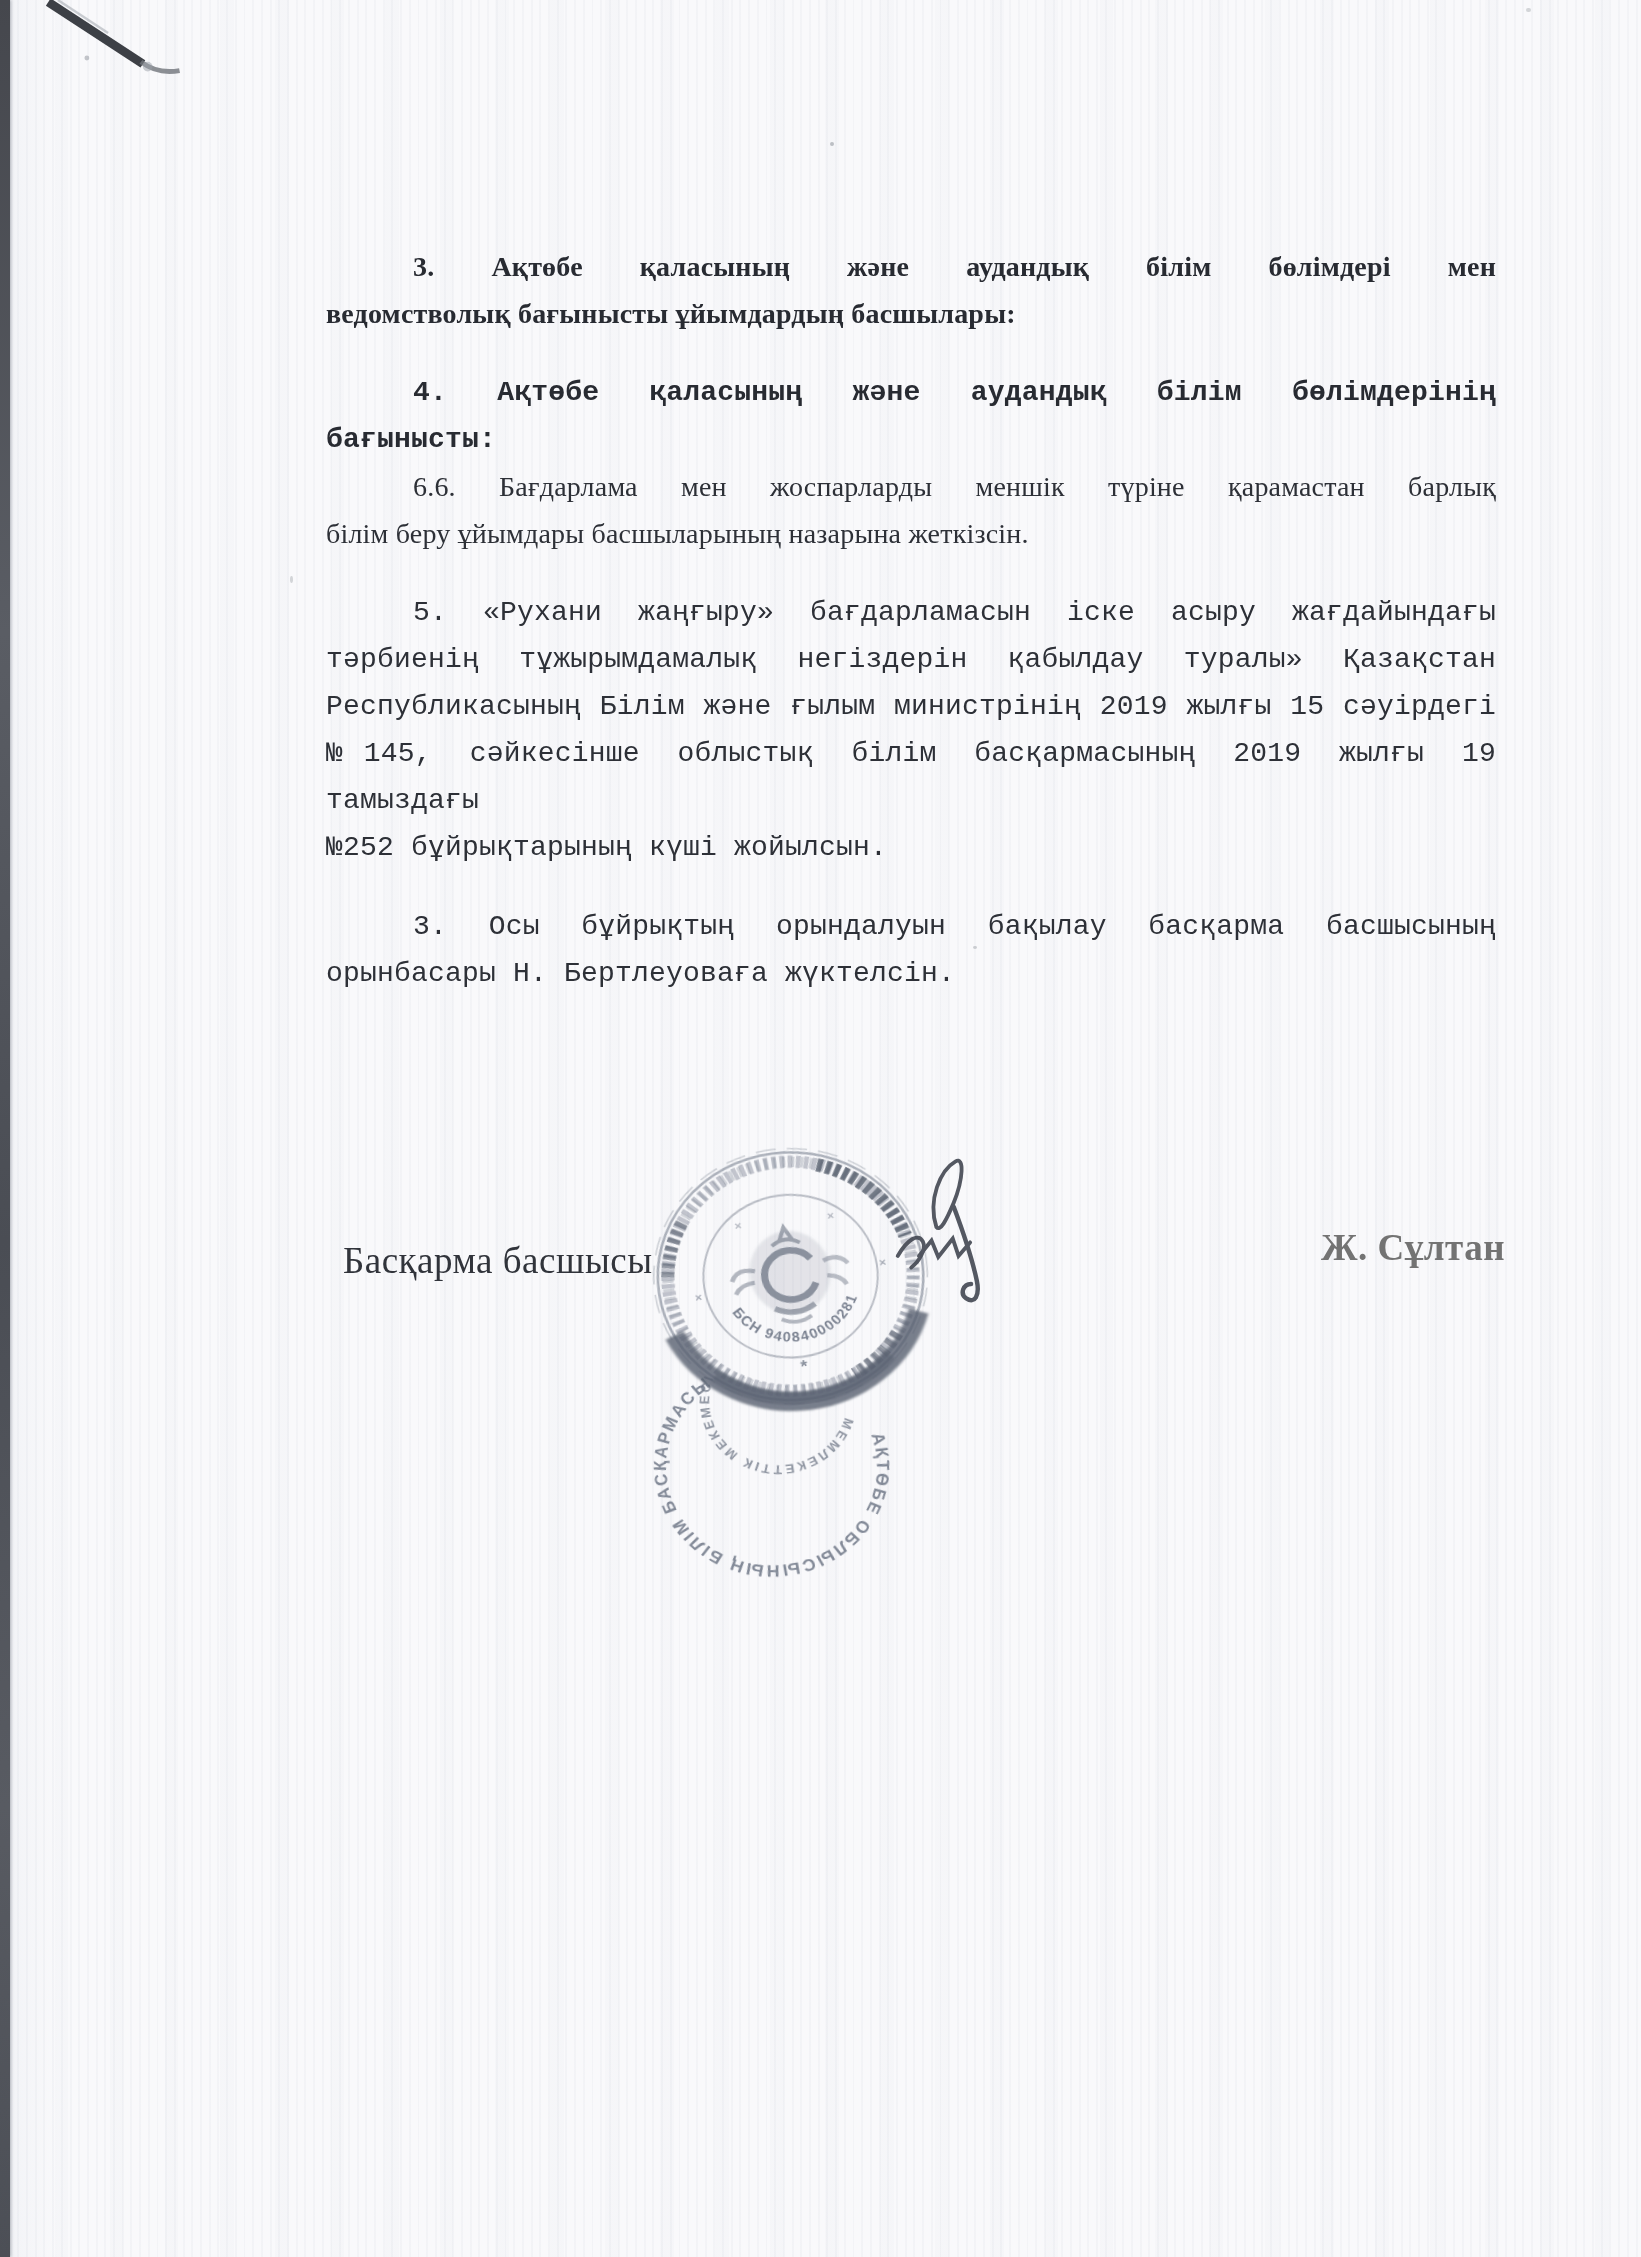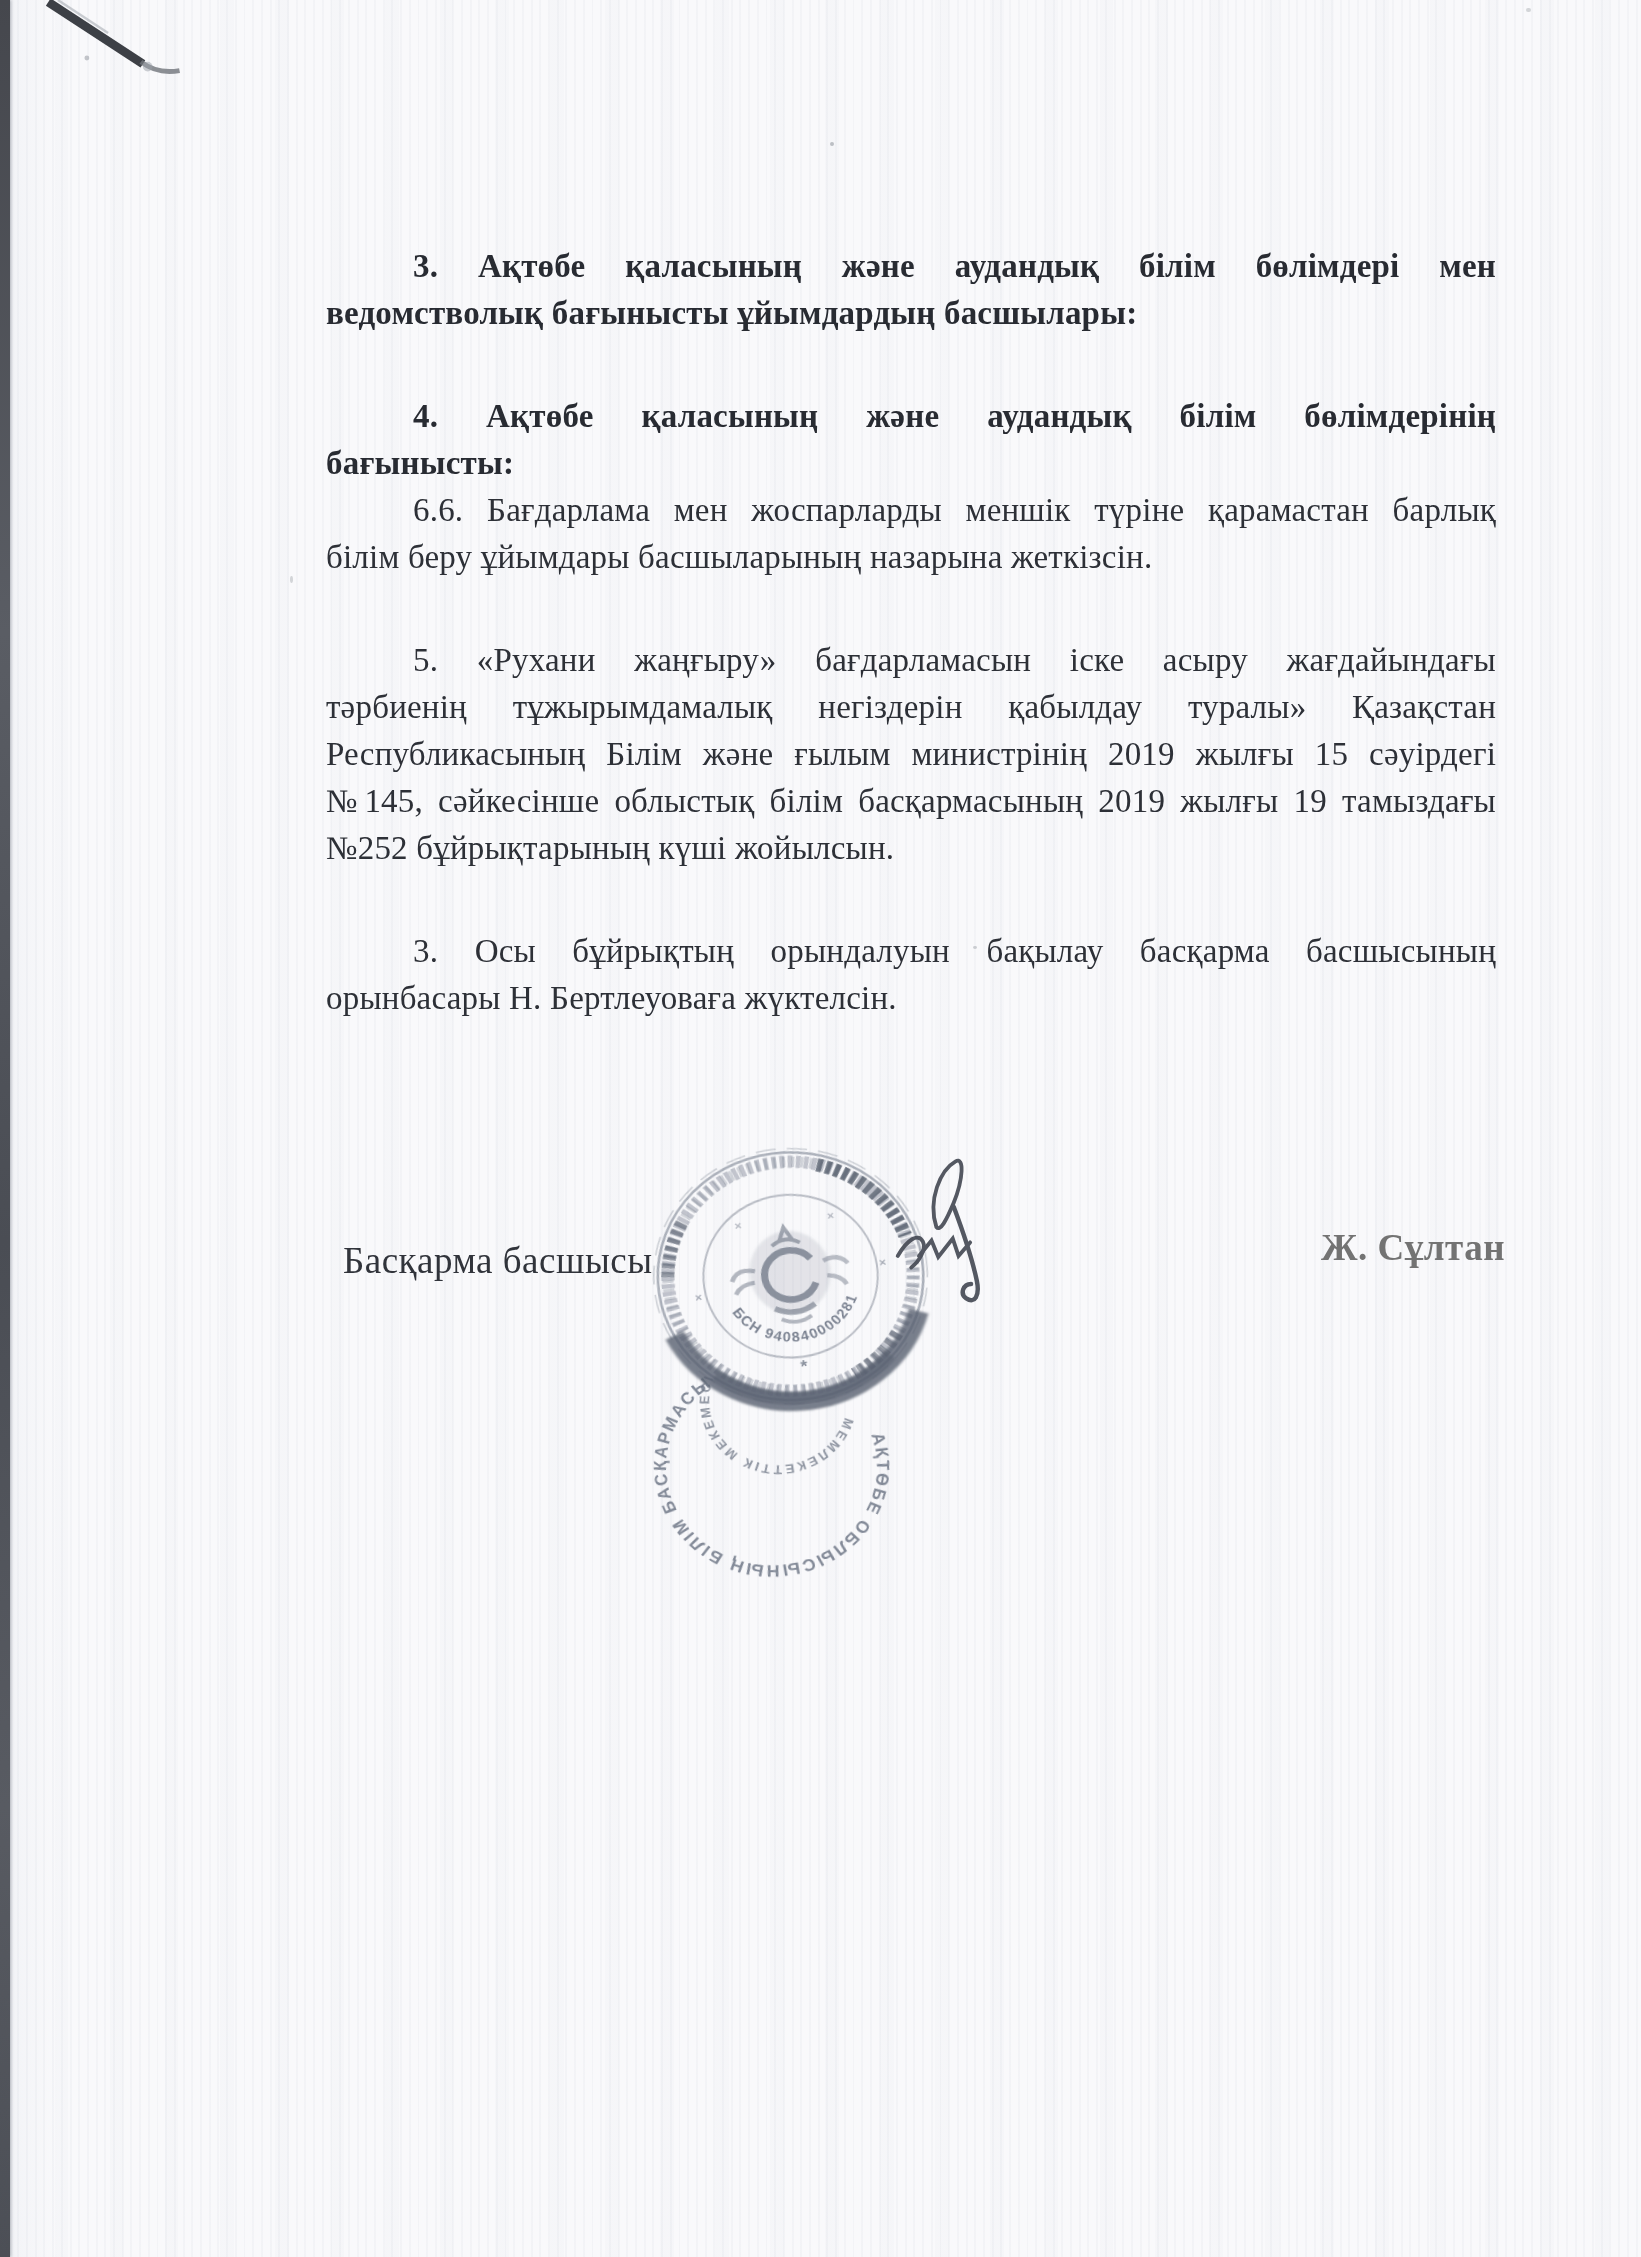--- a/index.html
+++ b/index.html
@@ -18,25 +18,25 @@
       linear-gradient(90deg, rgba(225,228,235,0.25) 0 13.5px, rgba(255,255,255,0) 58px);
   }
   
   .edge-strip{
     position:absolute;left:0;top:0;width:9.7px;height:100%;
     background:linear-gradient(180deg,#45474d 0%,#5a5d64 28%,#4a4d54 55%,#585b62 80%,#4c4f56 100%);
     box-shadow:1.9px 0 2.9px rgba(120,124,132,0.45);
   }
   .doc-body{
     position:absolute;left:326px;top:243px;width:1170px;
-    font-size:33px;line-height:47px;color:var(--ink,#2d3037);
+    font-size:28px;line-height:47px;color:var(--ink,#2d3037);
     letter-spacing:0.2px;
   }
   .para{margin:0;}
-  .para.gap{margin-top:56px;}
+  .para.gap{margin-top:32px;font-family:Liberation Mono, monospace;}
   .para.bold{font-weight:bold;color:#282b32;}
   .line{min-height:47px;}
   .line.just{text-align:justify;text-align-last:justify;}
   .line.first{text-indent:87px;}
   .sig-title{
     position:absolute;left:343px;top:1239px;
     font-size:37px;font-weight:normal;color:#31343b;letter-spacing:0.5px;
   }
   .sig-name{
     position:absolute;left:1321px;top:1226px;

